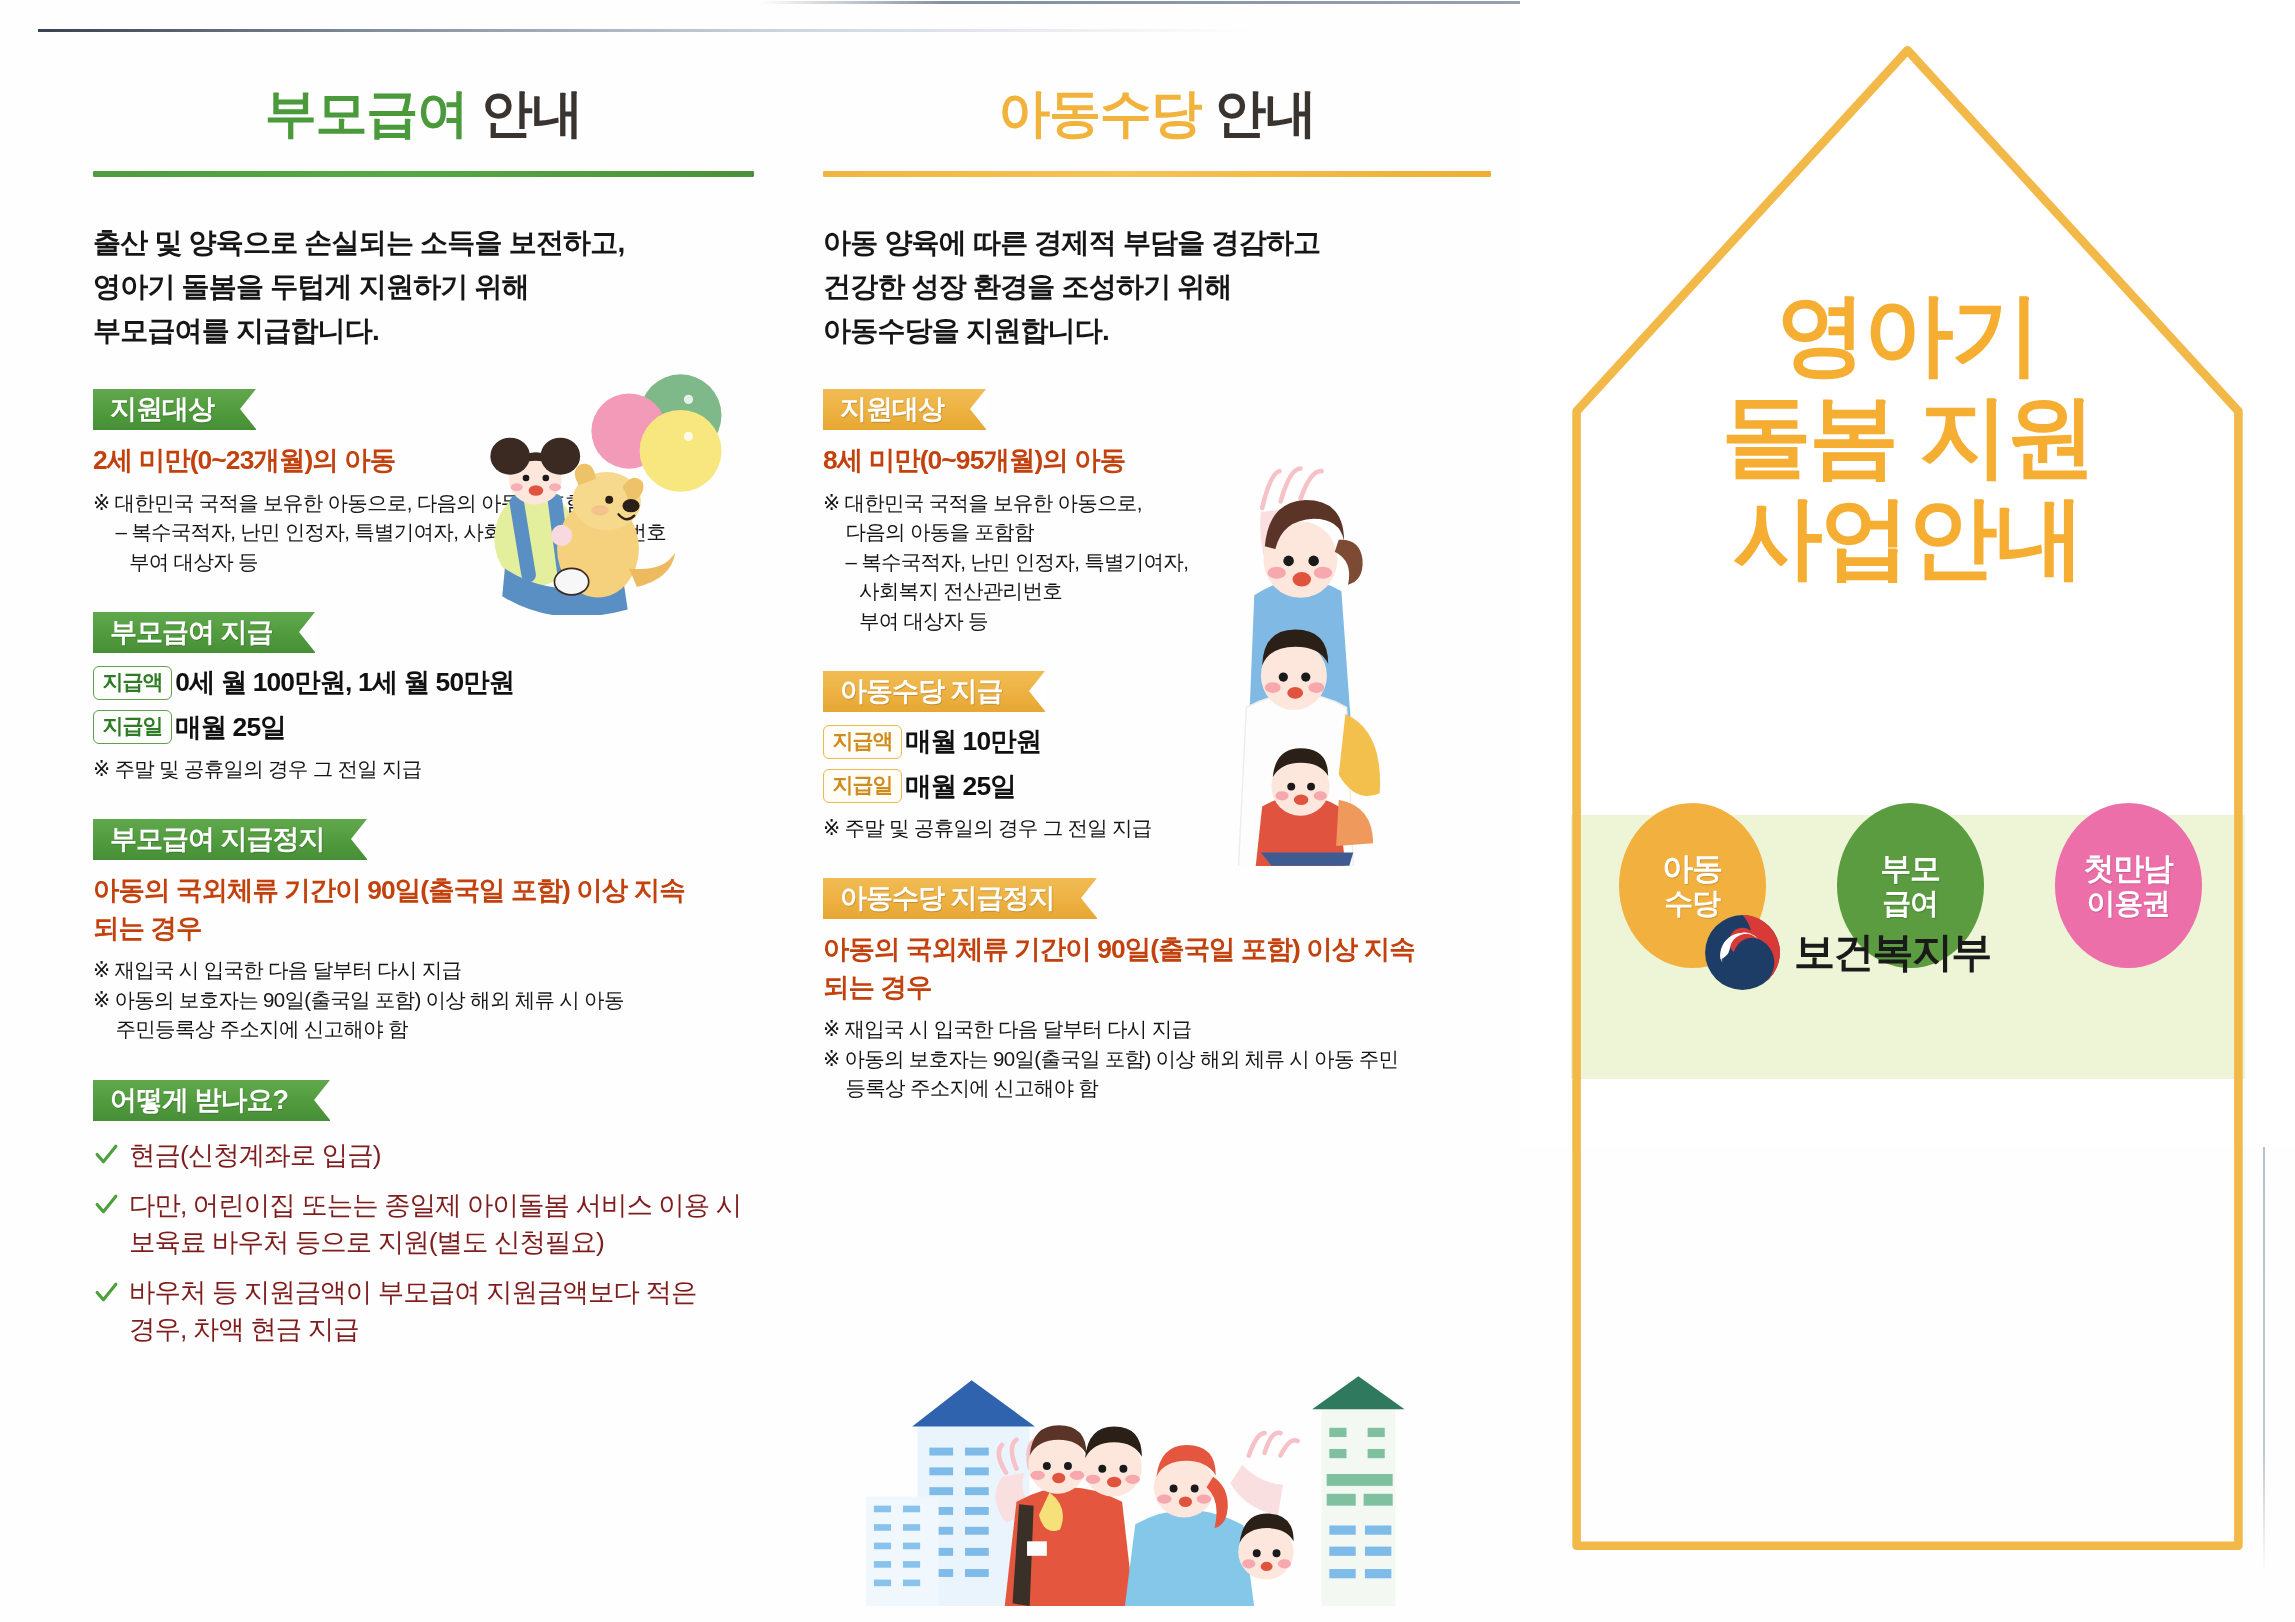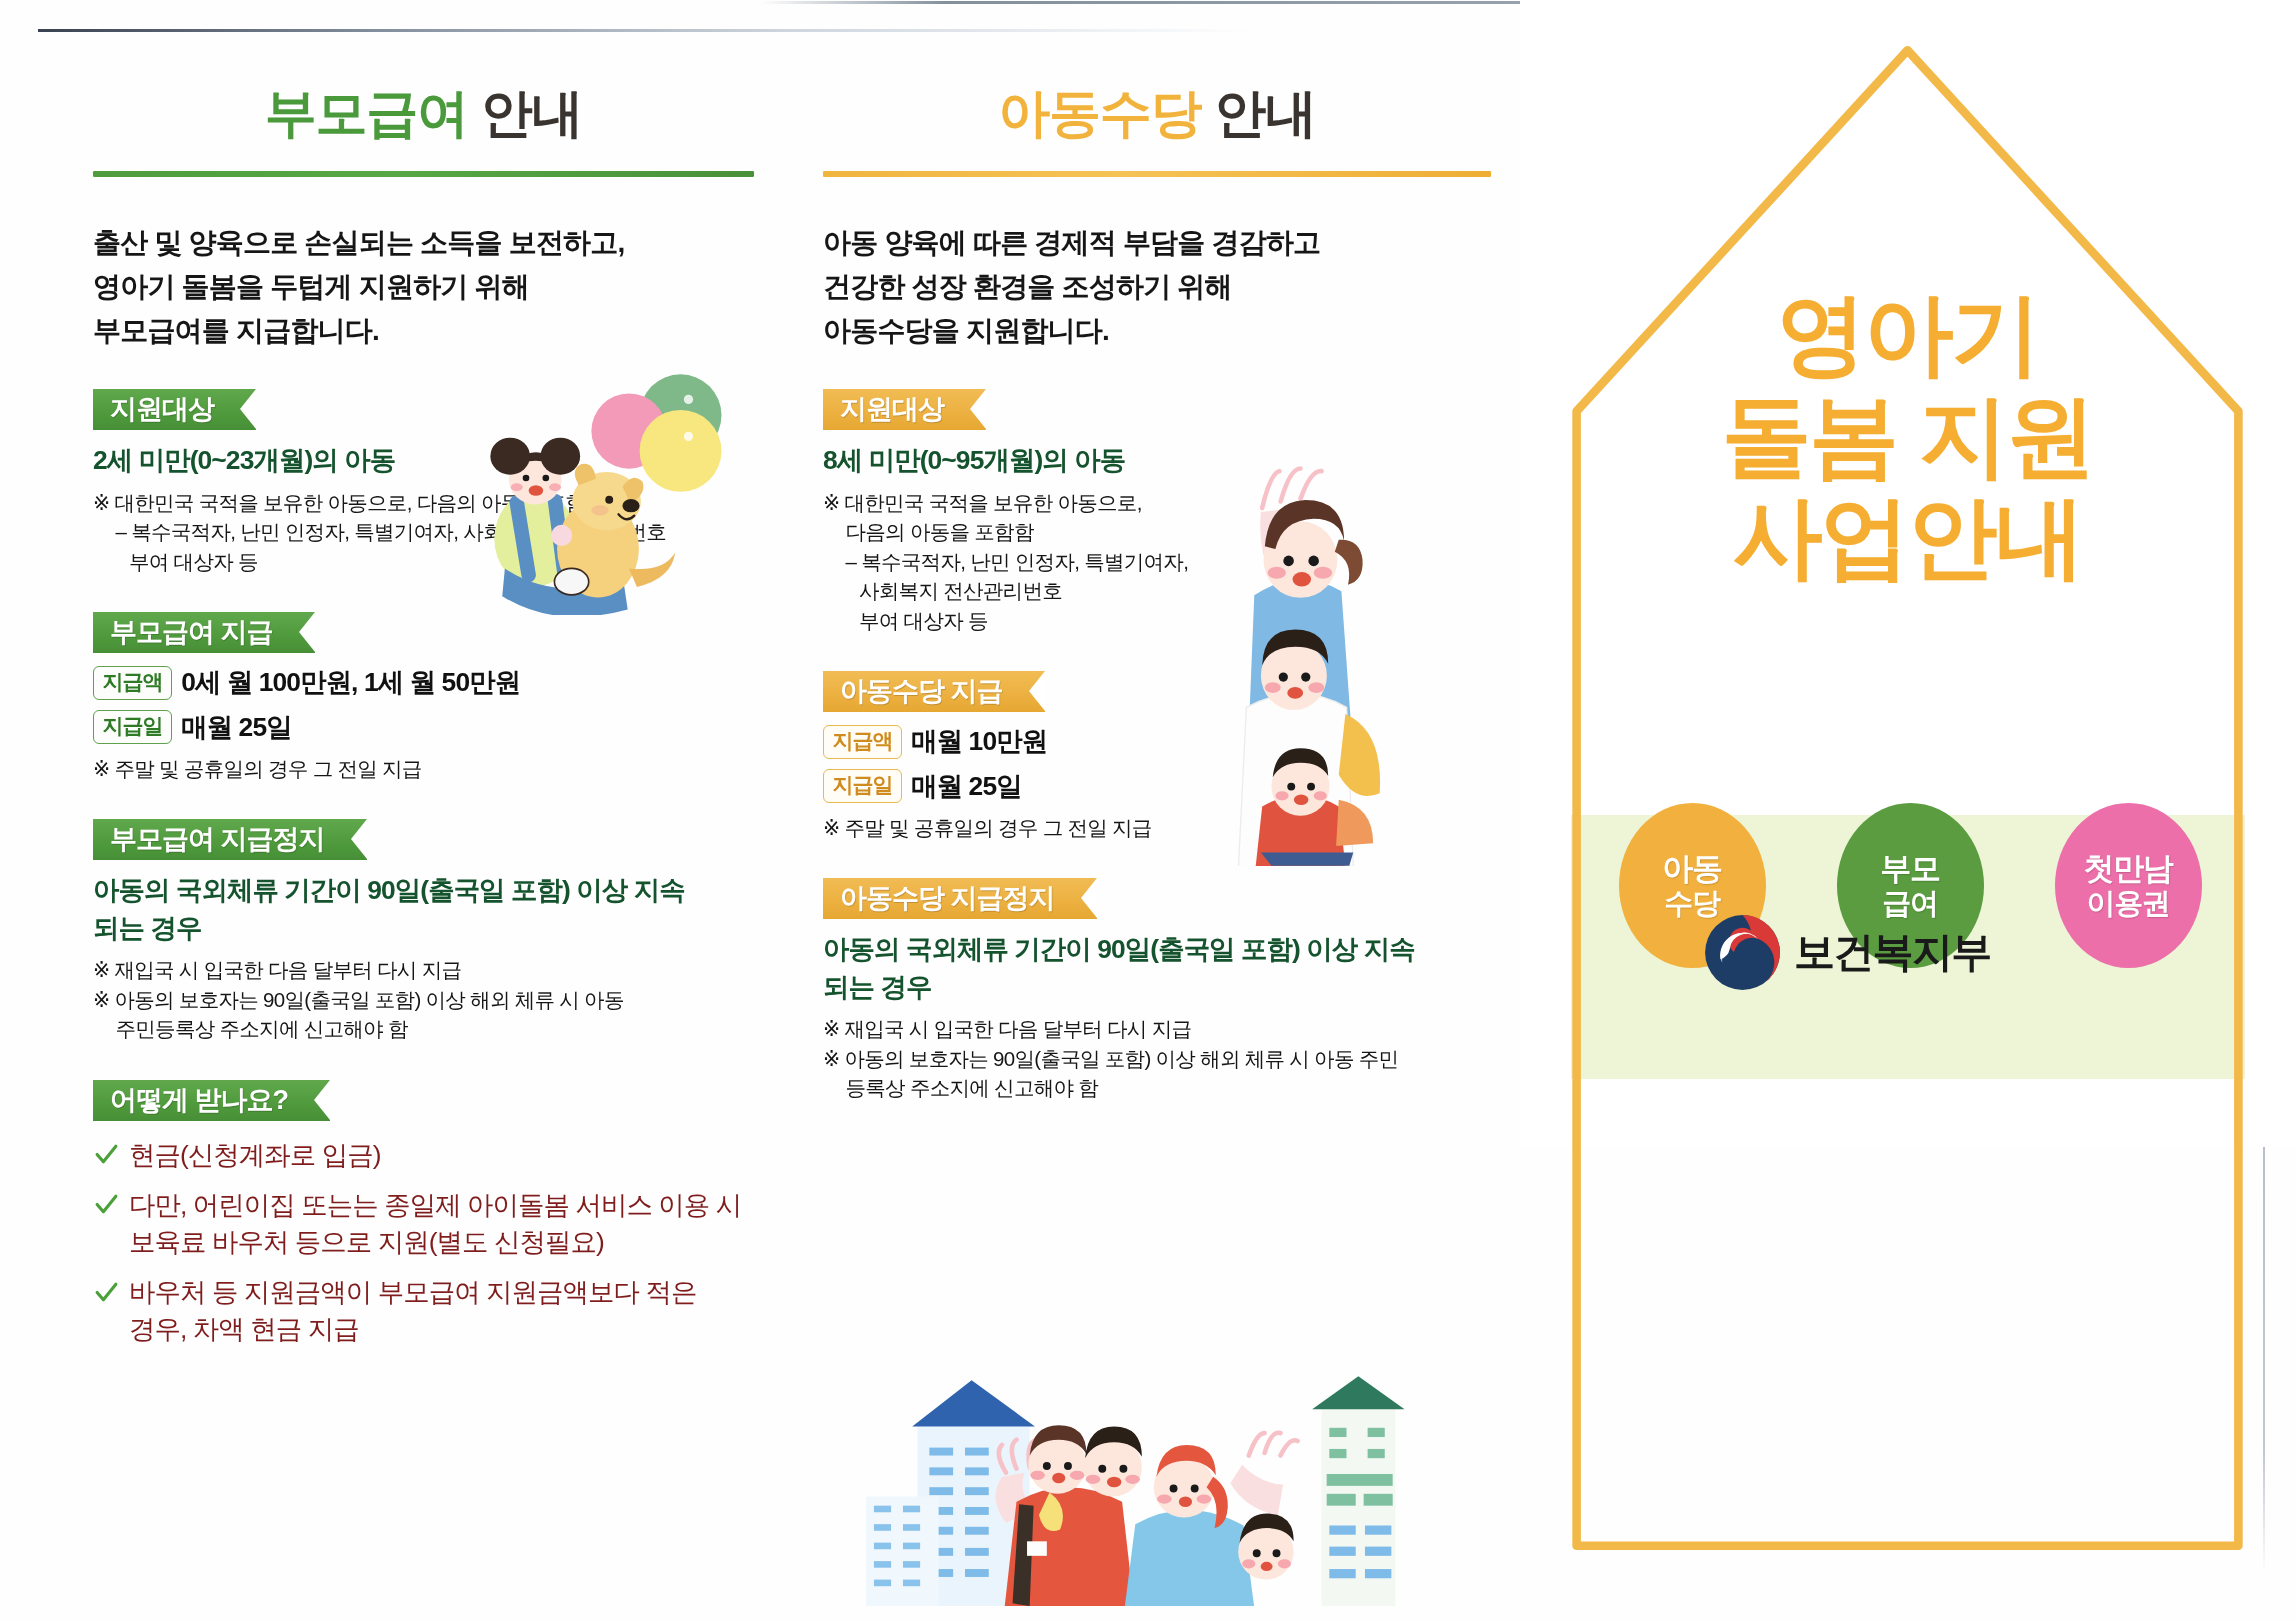--- a/index.html
+++ b/index.html
@@ -99,21 +99,21 @@
   }
   .ribbon-green  { background: linear-gradient(180deg,#61a84d,#4f9a3c 60%,#478f37); }
   .ribbon-green::after  { border-color: transparent #ffffff transparent transparent; }
   .ribbon-yellow { background: linear-gradient(180deg,#f1bc54,#ecb040 60%,#e6a732); }
   .ribbon-yellow::after { border-color: transparent #ffffff transparent transparent; }
 
   
   .lead {
     font-size: 26.4px;
     line-height: 1.42;
-    color: #14532d;
+    color: #c2410c;
     font-weight: 600;
     letter-spacing: -0.9px;
     margin-bottom: 8px;
   }
   .lead div { white-space: nowrap; }
 
   .note {
     font-size: 20.5px;
     line-height: 1.44;
     color: #161616;
@@ -122,21 +122,21 @@
     margin-top: 6.6px;
   }
   .note div { white-space: nowrap; }
   .note .ind1 { padding-left: 22.5px; }
   .note .ind2 { padding-left: 36px; }
 
   
   .payrow {
     display: flex;
     align-items: center;
-    gap: 9px;
+    gap: 3px;
     margin-bottom: 9.3px;
   }
   .tagbox {
     display: inline-block;
     border: 1.7px solid;
     border-radius: 6px;
     padding: 2px 8.6px 3.3px;
     font-size: 21px;
     font-weight: 700;
     letter-spacing: -1px;

